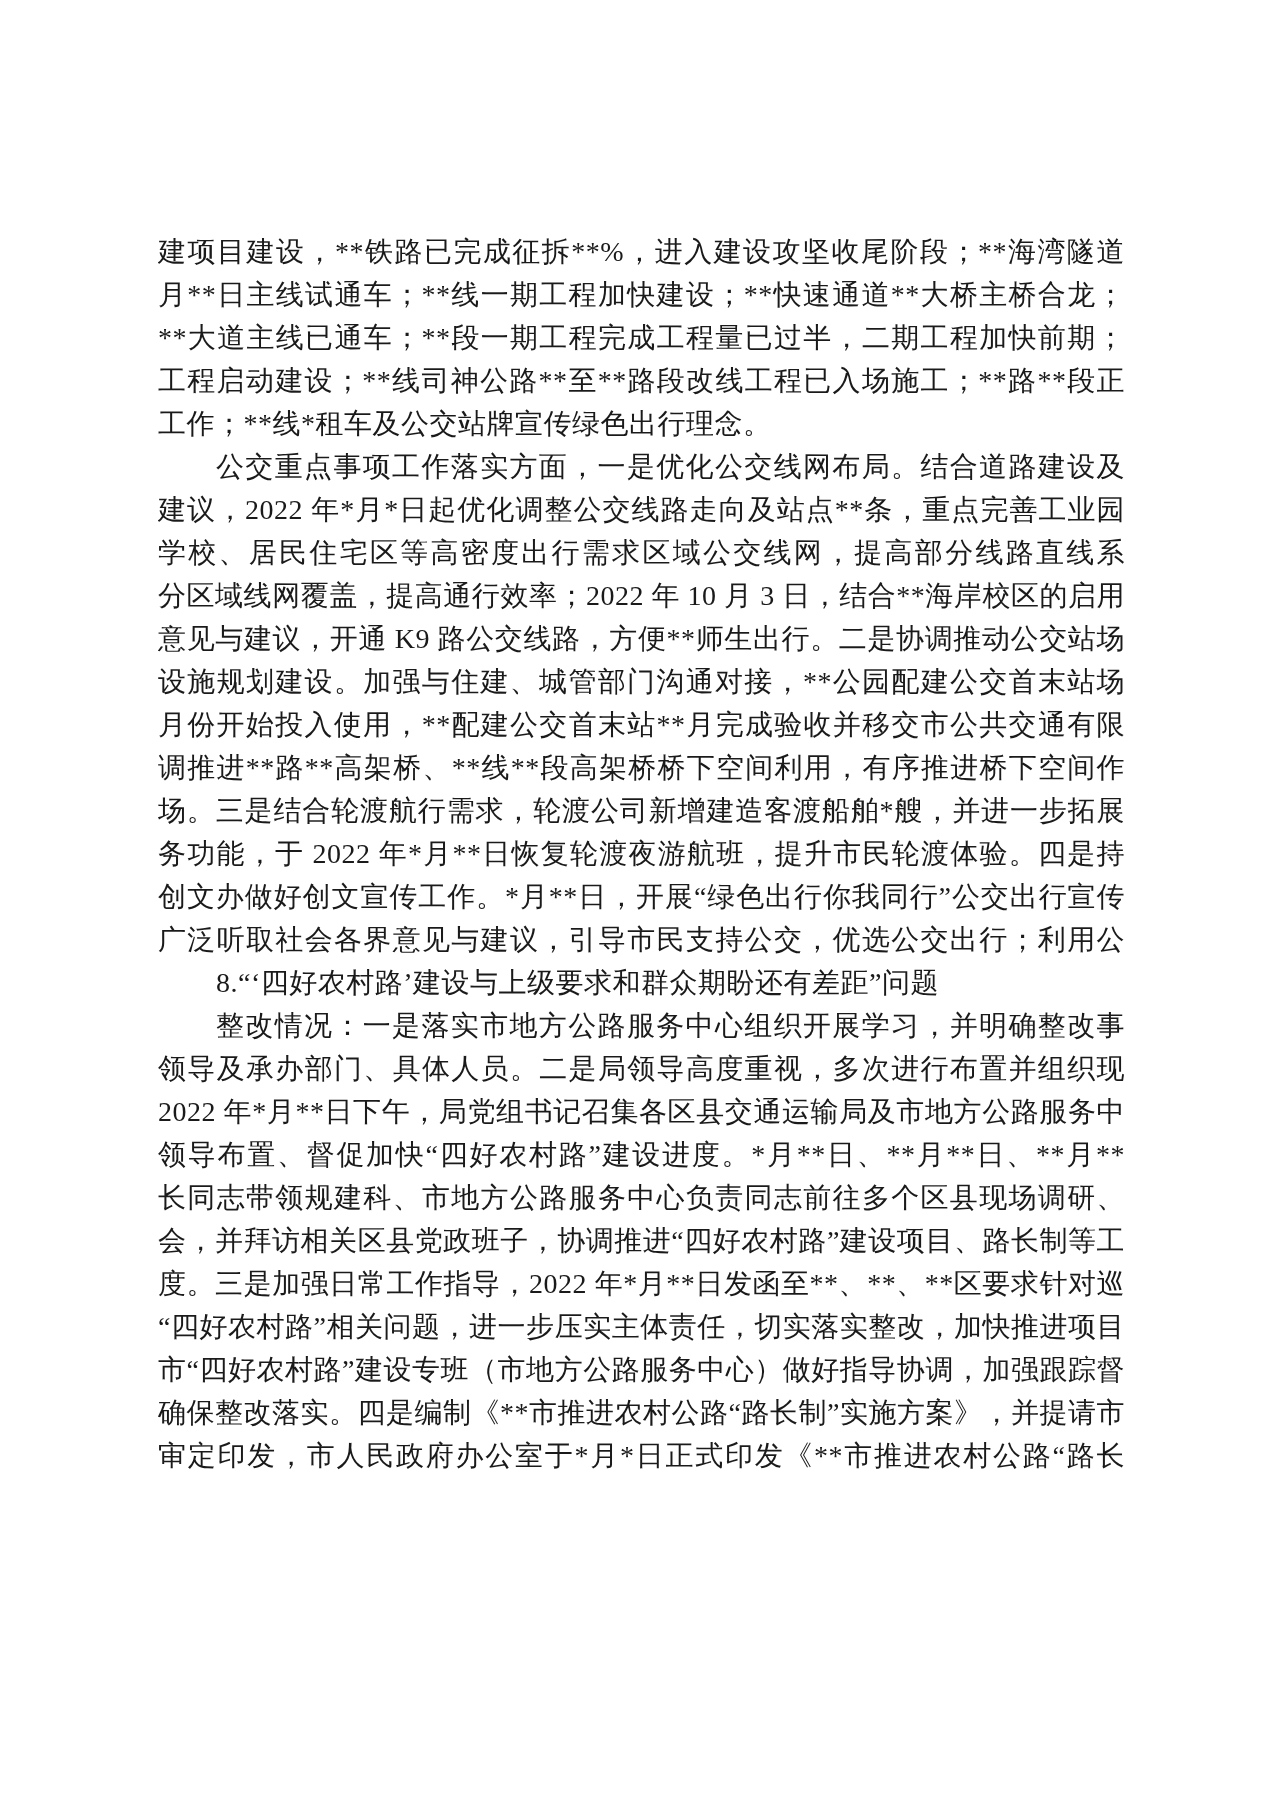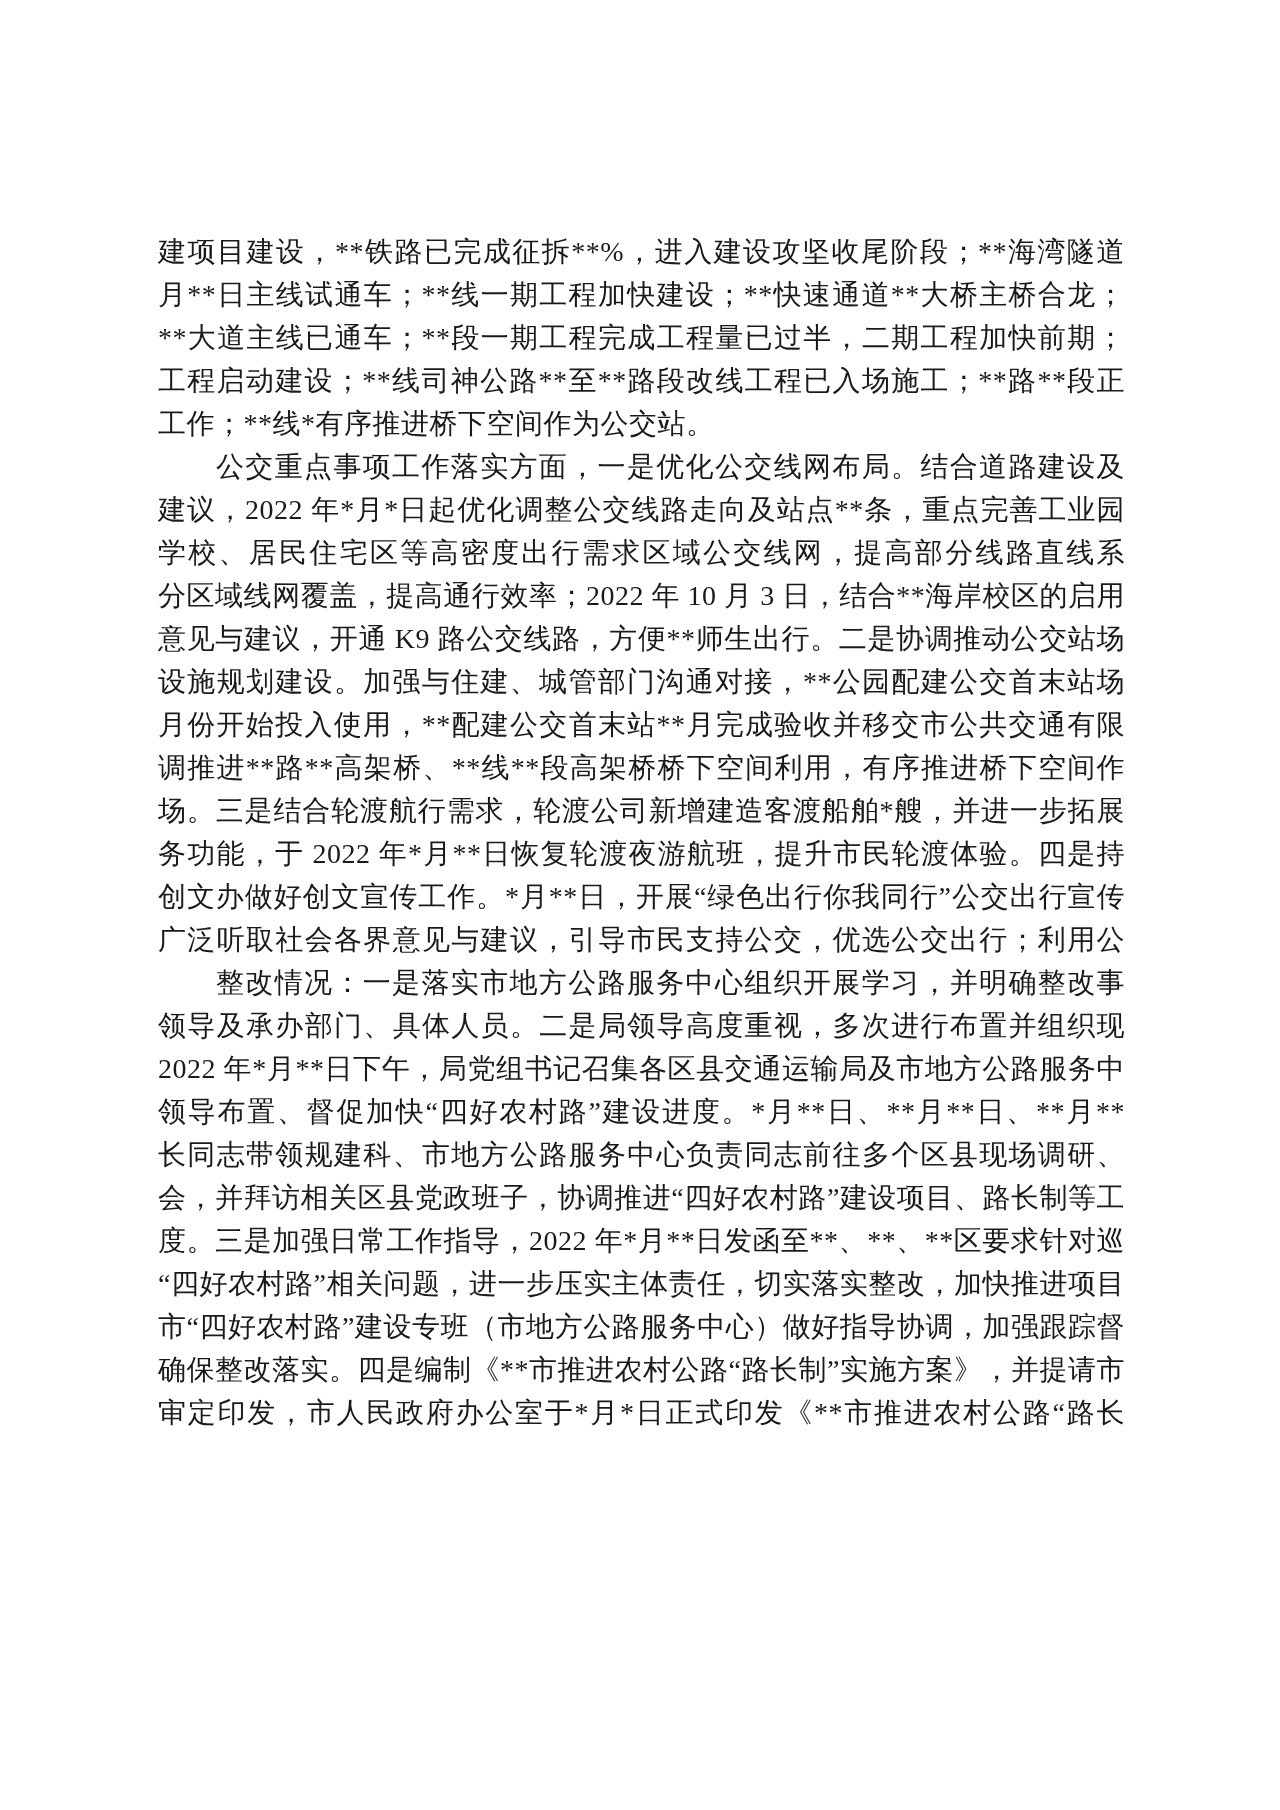--- a/index.html
+++ b/index.html
@@ -50,35 +50,38 @@
 </head>
 <body>
 
 <div class="page">
   <div class="doc-body" style="color: rgb(26, 26, 26);">
       <div class="paragraph">
         <div class="line fill">建项目建设，**铁路已完成征拆**%，进入建设攻坚收尾阶段；**海湾隧道 2022 年*</div>
         <div class="line fill">月**日主线试通车；**线一期工程加快建设；**快速通道**大桥主桥合龙；省道**线</div>
         <div class="line fill">**大道主线已通车；**段一期工程完成工程量已过半，二期工程加快前期；**段一期</div>
         <div class="line fill">工程启动建设；**线司神公路**至**路段改线工程已入场施工；**路**段正加快前期</div>
-        <div class="line">工作；**线*有序推进桥下空间作为公交站。</div>
+        <div class="line">工作；**线*租车及公交站牌宣传绿色出行理念。</div>
       </div>
       <div class="paragraph">
         <div class="line fill indent">公交重点事项工作落实方面，一是优化公交线网布局。结合道路建设及市民意见</div>
         <div class="line fill">建议，2022 年*月*日起优化调整公交线路走向及站点**条，重点完善工业园区、医院、</div>
         <div class="line fill">学校、居民住宅区等高密度出行需求区域公交线网，提高部分线路直线系数，增加部</div>
         <div class="line fill">分区域线网覆盖，提高通行效率；2022 年 10 月 3 日，结合**海岸校区的启用及市民</div>
         <div class="line fill">意见与建议，开通 K9 路公交线路，方便**师生出行。二是协调推动公交站场及配套</div>
         <div class="line fill">设施规划建设。加强与住建、城管部门沟通对接，**公园配建公交首末站场 2022 年*</div>
         <div class="line fill">月份开始投入使用，**配建公交首末站**月完成验收并移交市公共交通有限公司；协</div>
         <div class="line fill">调推进**路**高架桥、**线**段高架桥桥下空间利用，有序推进桥下空间作为公交站</div>
         <div class="line fill">场。三是结合轮渡航行需求，轮渡公司新增建造客渡船舶*艘，并进一步拓展渡船服</div>
         <div class="line fill">务功能，于 2022 年*月**日恢复轮渡夜游航班，提升市民轮渡体验。四是持续配合市</div>
         <div class="line fill">创文办做好创文宣传工作。*月**日，开展“绿色出行你我同行”公交出行宣传活动，</div>
         <div class="line fill">广泛听取社会各界意见与建议，引导市民支持公交，优选公交出行；利用公交车、出</div>
+      </div>
+      <div class="paragraph">
+        <div class="line indent">8.“‘四好农村路’建设与上级要求和群众期盼还有差距”问题</div>
       </div>
       <div class="paragraph">
         <div class="line fill indent">整改情况：一是落实市地方公路服务中心组织开展学习，并明确整改事项的责任</div>
         <div class="line fill">领导及承办部门、具体人员。二是局领导高度重视，多次进行布置并组织现场调研，</div>
         <div class="line fill">2022 年*月**日下午，局党组书记召集各区县交通运输局及市地方公路服务中心主要</div>
         <div class="line fill">领导布置、督促加快“四好农村路”建设进度。*月**日、**月**日、**月**日，局</div>
         <div class="line fill">长同志带领规建科、市地方公路服务中心负责同志前往多个区县现场调研、召开座谈</div>
         <div class="line fill">会，并拜访相关区县党政班子，协调推进“四好农村路”建设项目、路长制等工作进</div>
         <div class="line fill">度。三是加强日常工作指导，2022 年*月**日发函至**、**、**区要求针对巡察提出</div>
         <div class="line fill">“四好农村路”相关问题，进一步压实主体责任，切实落实整改，加快推进项目建设。</div>

